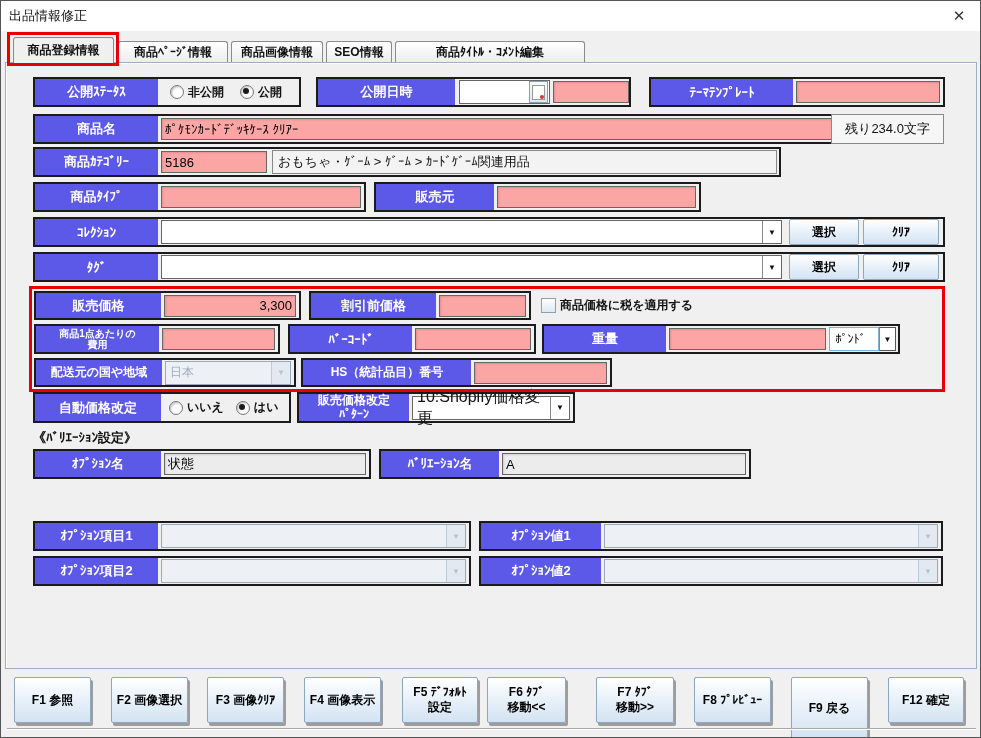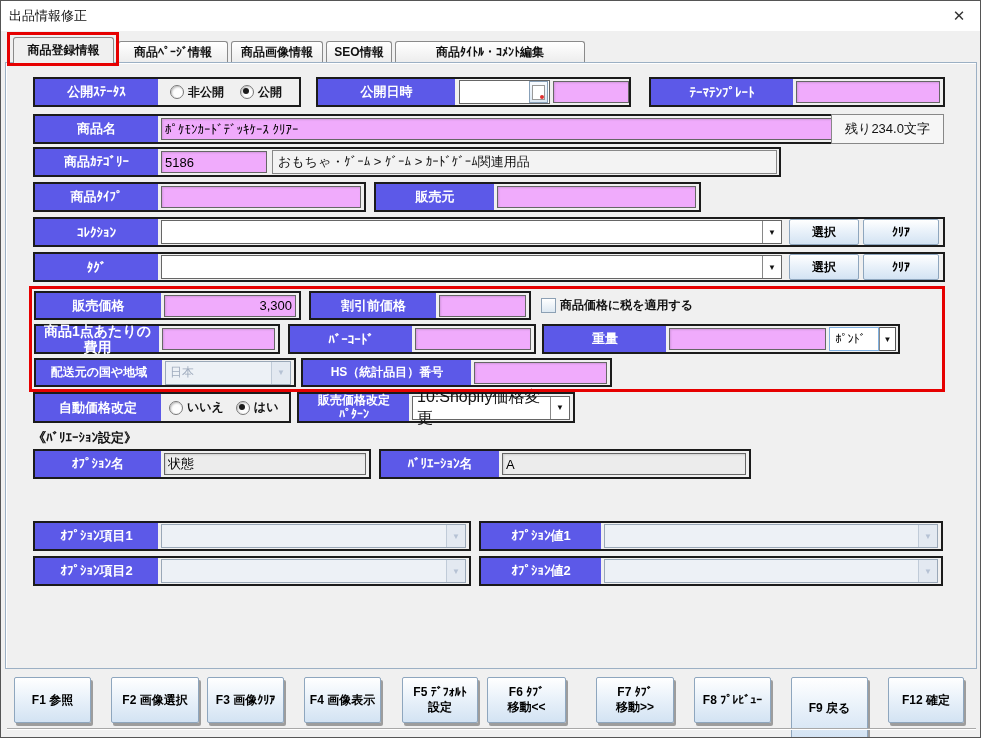--- a/index.html
+++ b/index.html
@@ -12,23 +12,23 @@
   .closebtn{position:absolute;right:6px;top:2px;width:30px;height:26px;display:flex;align-items:center;justify-content:center;font-size:15px;color:#333;cursor:pointer;}
   
   .tab{top:40px;height:22px;background:linear-gradient(#ffffff,#ececec);border:1px solid #8a8a8a;border-bottom:none;border-radius:3px 3px 0 0;display:flex;align-items:center;justify-content:center;font-size:12px;font-weight:bold;color:#111;z-index:1;}
   .tab.active{top:36px;height:26px;background:#f0f0f0;z-index:3;}
   .page{left:4px;top:61px;width:972px;height:607px;background:#f0f0f0;border:1px solid #9cb0c4;box-shadow:inset 1px 1px 0 #ffffff;z-index:2;}
   
   .annot{border:3px solid #e60000;z-index:50;pointer-events:none;background:transparent;}
   
   .grp{border:2px solid #1b1b1b;background:#f0f0f0;display:flex;align-items:center;z-index:4;}
   .lbl{background:#5c59e8;color:#fff;font-weight:bold;font-size:13px;height:100%;display:flex;align-items:center;justify-content:center;text-align:center;flex:0 0 auto;}
-  .lbl.small{font-size:14px;line-height:1.15;}
+  .lbl.small{font-size:10px;line-height:1.15;}
   .lbl.pre{white-space:pre-line;}
-  .inp{border:1px solid #666;background:#f0abfc;height:22px;font:13px "Liberation Sans","DejaVu Sans",sans-serif;padding:0 3px;margin:0 3px;box-shadow:inset 1px 1px 2px rgba(0,0,0,.12);box-sizing:border-box;}
+  .inp{border:1px solid #666;background:#fca5a5;height:22px;font:13px "Liberation Sans","DejaVu Sans",sans-serif;padding:0 3px;margin:0 3px;box-shadow:inset 1px 1px 2px rgba(0,0,0,.12);box-sizing:border-box;}
   .inp.gray{background:#ececec;}
   .inp.num{text-align:right;}
   .flex1{flex:1 1 auto;min-width:0;}
   .ro-field{border:1px solid #888;background:#f3f3f3;height:24px;display:flex;align-items:center;padding:0 5px;font-size:13px;color:#111;margin:0 2px;box-sizing:border-box;}
   
   .combo{display:flex;align-items:stretch;height:24px;margin:0 3px;border:1px solid #666;background:#fff;box-sizing:border-box;}
   .combo .val{flex:1 1 auto;display:flex;align-items:center;padding:0 4px;font-size:12px;color:#111;min-width:0;}
   .arrow{flex:0 0 18px;display:flex;align-items:center;justify-content:center;background:#fff;border-left:1px solid #888;cursor:pointer;}
   .arrow::after{content:"▼";font-size:8px;color:#111;}
   .combo.dis{background:#edf1f6;border-color:#9aa8b8;}
@@ -244,21 +244,21 @@
   </div>
   <div class="abs grp" style="left:478px;top:555px;width:464px;height:30px;">
     <div class="lbl" style="width:120px;">ｵﾌﾟｼｮﾝ値2</div>
     <div class="combo dis flex1">
       <div class="val"></div>
       <div class="arrow"></div>
     </div>
   </div>
 
   <div class="abs btn fkey" style="left:13px;top:676px;width:77px;height:46px;">F1 参照</div>
-  <div class="abs btn fkey" style="left:110px;top:676px;width:88px;height:46px;">F2 画像選択</div>
+  <div class="abs btn fkey" style="left:110px;top:676px;width:77px;height:46px;">F2 画像選択</div>
   <div class="abs btn fkey" style="left:206px;top:676px;width:77px;height:46px;">F3 画像ｸﾘｱ</div>
   <div class="abs btn fkey" style="left:303px;top:676px;width:77px;height:46px;">F4 画像表示</div>
   <div class="abs btn fkey" style="left:401px;top:676px;width:76px;height:46px;">F5 ﾃﾞﾌｫﾙﾄ
 設定</div>
   <div class="abs btn fkey" style="left:486px;top:676px;width:79px;height:46px;">F6 ﾀﾌﾞ
 移動&lt;&lt;</div>
   <div class="abs btn fkey" style="left:595px;top:676px;width:78px;height:46px;">F7 ﾀﾌﾞ
 移動&gt;&gt;</div>
   <div class="abs btn fkey" style="left:693px;top:676px;width:77px;height:46px;">F8 ﾌﾟﾚﾋﾞｭｰ</div>
   <div class="abs btn fkey" style="left:790px;top:676px;width:77px;height:62px;">F9 戻る</div>

